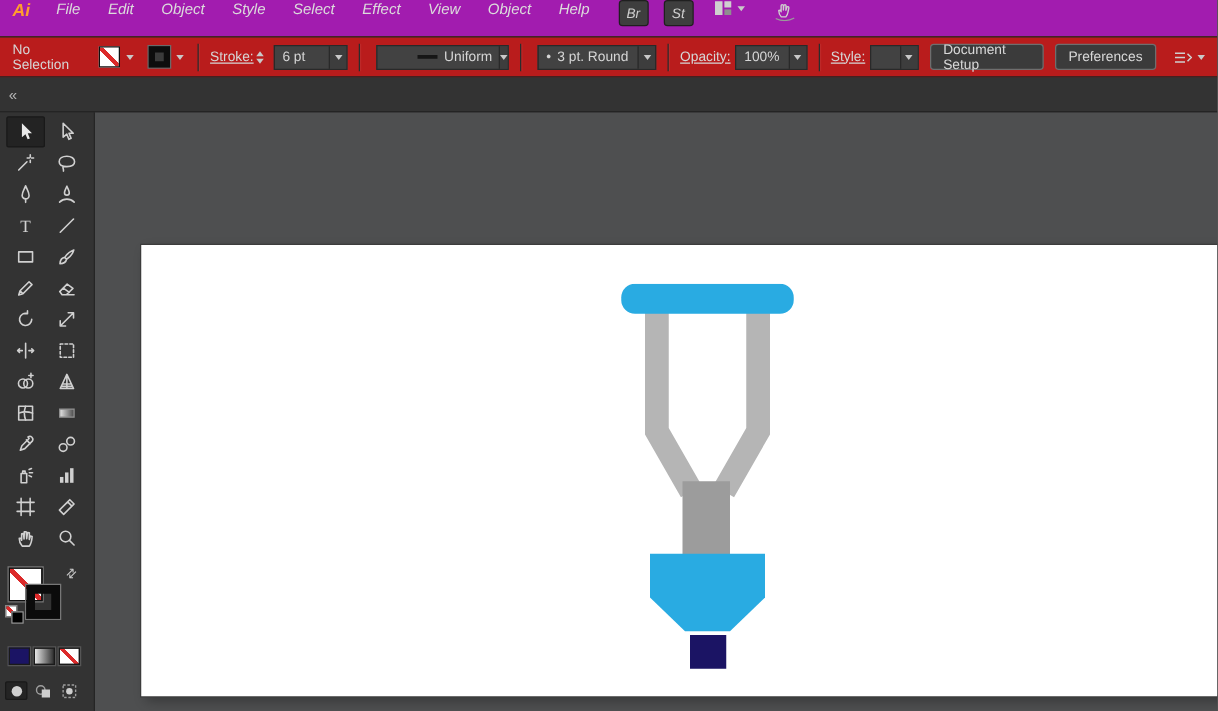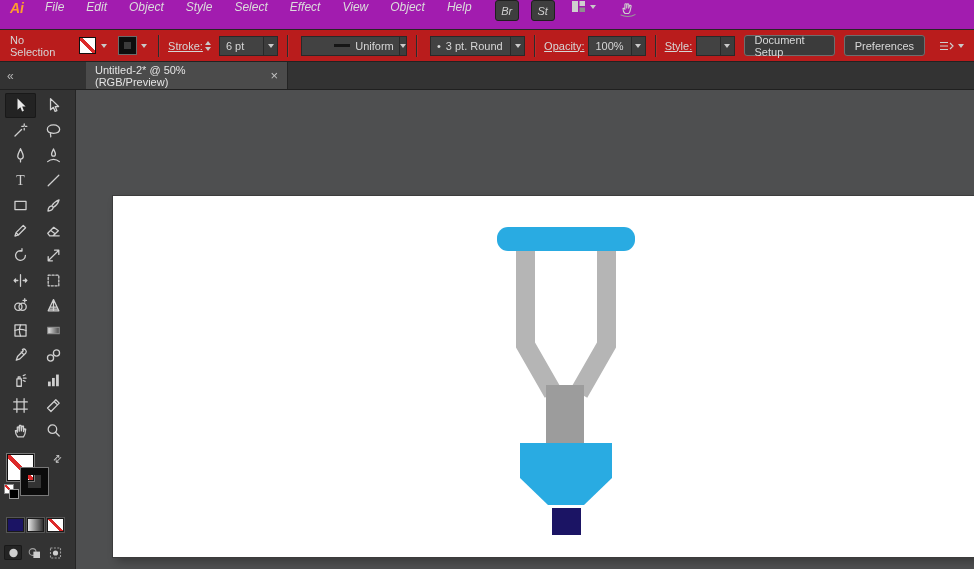--- a/index.html
+++ b/index.html
@@ -185,24 +185,20 @@
         <svg width="16" height="14" viewBox="0 0 16 14">
           <path d="M2,3.5 h8 M2,7 h8 M2,10.5 h8 M12,4 l3,3 -3,3" fill="none" stroke="#cfcfcf" stroke-width="1.2"></path>
         </svg>
         <span class="tri"></span>
       </span>
     </span>
   </div>
 
   <div class="tabbar">
     <span class="collapse">«</span>
-    <span class="tab">
-      <span>Untitled-2* @ 50% (RGB/Preview)</span>
-      <span class="tab-close">×</span>
-    </span>
   </div>
 
   <div class="toolbar">
     <div class="tool-grid" id="tool-grid">
         <div class="tool selected">
           <svg viewBox="0 0 16 16" width="17" height="17">
             <path d="M5.2,1.5 V12 L7.9,9.7 9.5,13.6 11.2,12.9 9.6,9 12.8,9 Z" fill="#e9e9e9"></path>
           </svg>
         </div>
         <div class="tool">

